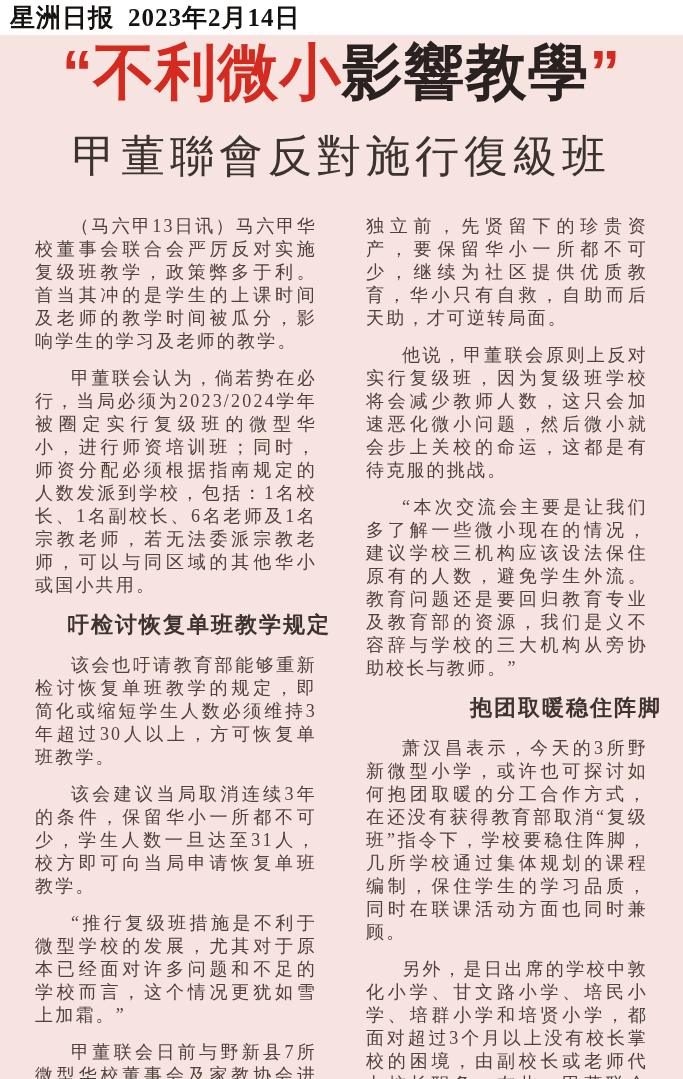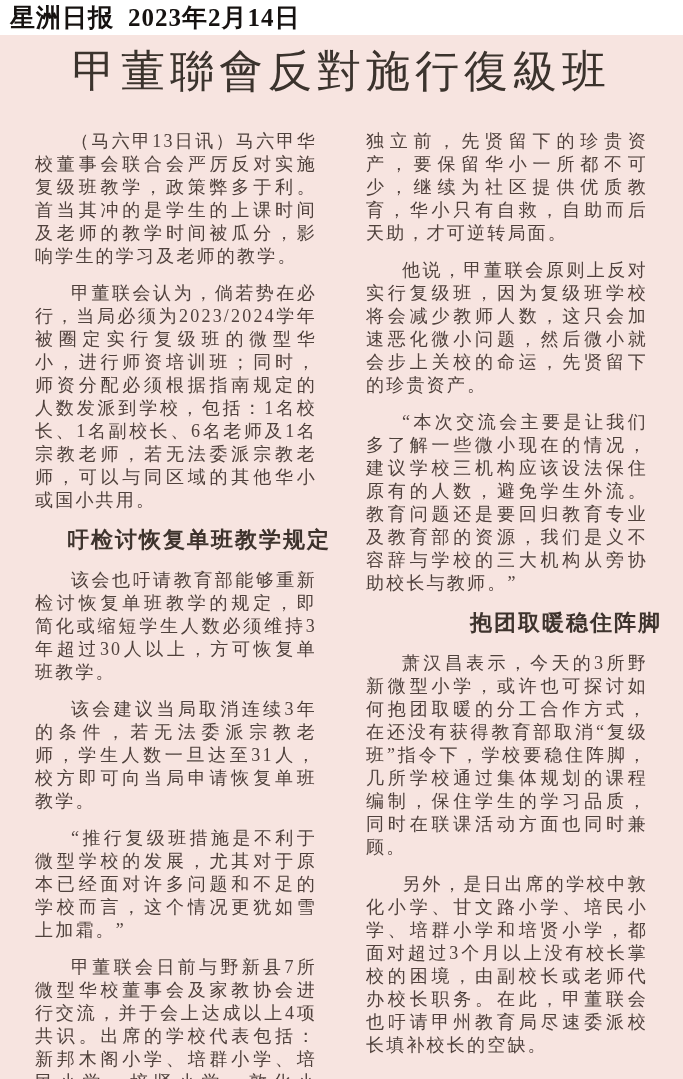--- a/index.html
+++ b/index.html
@@ -46,21 +46,21 @@
     white-space: nowrap;
   }
   .headline .red { color: #d42a20; }
   .subheadline {
     text-align: center;
     font-family: "Liberation Sans", sans-serif;
     font-weight: 400;
     font-size: 44px;
     color: #3b332d;
     letter-spacing: 5px;
-    margin-top: 3px;
+    margin-top: 23px;
     white-space: nowrap;
   }
   .columns {
     display: flex;
     gap: 21px;
     padding: 15px 21px 0 21px;
   }
   .col { flex: 1; min-width: 0; }
   p.para {
     margin: 14px;
@@ -90,37 +90,38 @@
 
 <div class="page">
 
   <div class="masthead">
     <span>星洲日报</span>
     <span>2023年2月14日</span>
   </div>
 
   <div class="paper-body">
 
+    <h1 class="headline"><span class="red">“</span><span class="red">不利微小</span><span>影響教學</span><span class="red">”</span></h1>
 
     <div class="subheadline">甲董聯會反對施行復級班</div>
 
     <div class="columns">
       <div class="col">
           <p class="para">（马六甲13日讯）马六甲华校董事会联合会严厉反对实施复级班教学，政策弊多于利。首当其冲的是学生的上课时间及老师的教学时间被瓜分，影响学生的学习及老师的教学。</p>
           <p class="para">甲董联会认为，倘若势在必行，当局必须为2023/2024学年被圈定实行复级班的微型华小，进行师资培训班；同时，师资分配必须根据指南规定的人数发派到学校，包括：1名校长、1名副校长、6名老师及1名宗教老师，若无法委派宗教老师，可以与同区域的其他华小或国小共用。</p>
           <h3 class="subhead">吁检讨恢复单班教学规定</h3>
           <p class="para">该会也吁请教育部能够重新检讨恢复单班教学的规定，即简化或缩短学生人数必须维持3年超过30人以上，方可恢复单班教学。</p>
-          <p class="para">该会建议当局取消连续3年的条件，若无法委派宗教老师，学生人数一旦达至31人，校方即可向当局申请恢复单班教学。</p>
+          <p class="para">该会建议当局取消连续3年的条件，保留华小一所都不可少，学生人数一旦达至31人，校方即可向当局申请恢复单班教学。</p>
           <p class="para">“推行复级班措施是不利于微型学校的发展，尤其对于原本已经面对许多问题和不足的学校而言，这个情况更犹如雪上加霜。”</p>
           <p class="para">甲董联会日前与野新县7所微型华校董事会及家教协会进行交流，并于会上达成以上4项共识。出席的学校代表包括：新邦木阁小学、培群小学、培民小学、培贤小学、敦化小学、甘文路小学及冯鹿巴登小学。</p>
           <h3 class="subhead"><span>萧汉昌：</span><br><span>保留华小一所都不可少</span></h3>
         </div>
       <div class="col">
           <p class="para cont">独立前，先贤留下的珍贵资产，要保留华小一所都不可少，继续为社区提供优质教育，华小只有自救，自助而后天助，才可逆转局面。</p>
-          <p class="para">他说，甲董联会原则上反对实行复级班，因为复级班学校将会减少教师人数，这只会加速恶化微小问题，然后微小就会步上关校的命运，先贤留下的珍贵资产。</p>
+          <p class="para">他说，甲董联会原则上反对实行复级班，因为复级班学校将会减少教师人数，这只会加速恶化微小问题，然后微小就会步上关校的命运，这都是有待克服的挑战。</p>
           <p class="para">“本次交流会主要是让我们多了解一些微小现在的情况，建议学校三机构应该设法保住原有的人数，避免学生外流。教育问题还是要回归教育专业及教育部的资源，我们是义不容辞与学校的三大机构从旁协助校长与教师。”</p>
           <h3 class="subhead">抱团取暖稳住阵脚</h3>
           <p class="para">萧汉昌表示，今天的3所野新微型小学，或许也可探讨如何抱团取暖的分工合作方式，在还没有获得教育部取消“复级班”指令下，学校要稳住阵脚，几所学校通过集体规划的课程编制，保住学生的学习品质，同时在联课活动方面也同时兼顾。</p>
           <p class="para">另外，是日出席的学校中敦化小学、甘文路小学、培民小学、培群小学和培贤小学，都面对超过3个月以上没有校长掌校的困境，由副校长或老师代办校长职务。在此，甲董联会也吁请甲州教育局尽速委派校长填补校长的空缺。</p>
         </div>
     </div>
 
   </div>
 </div>
 

